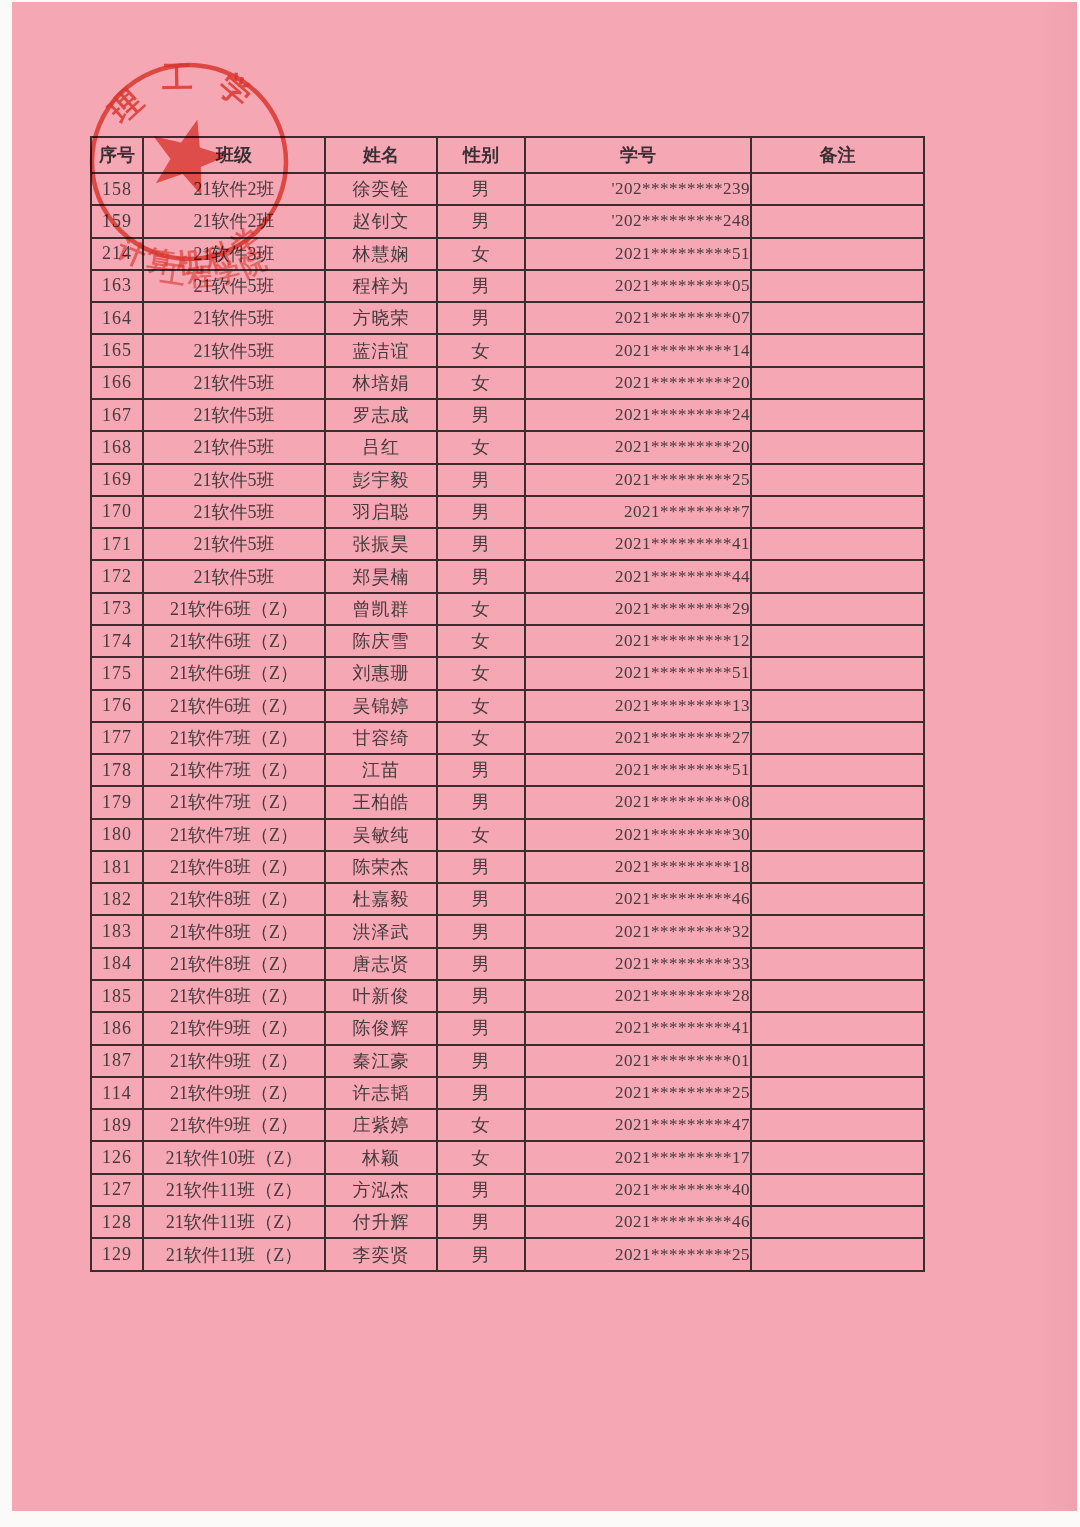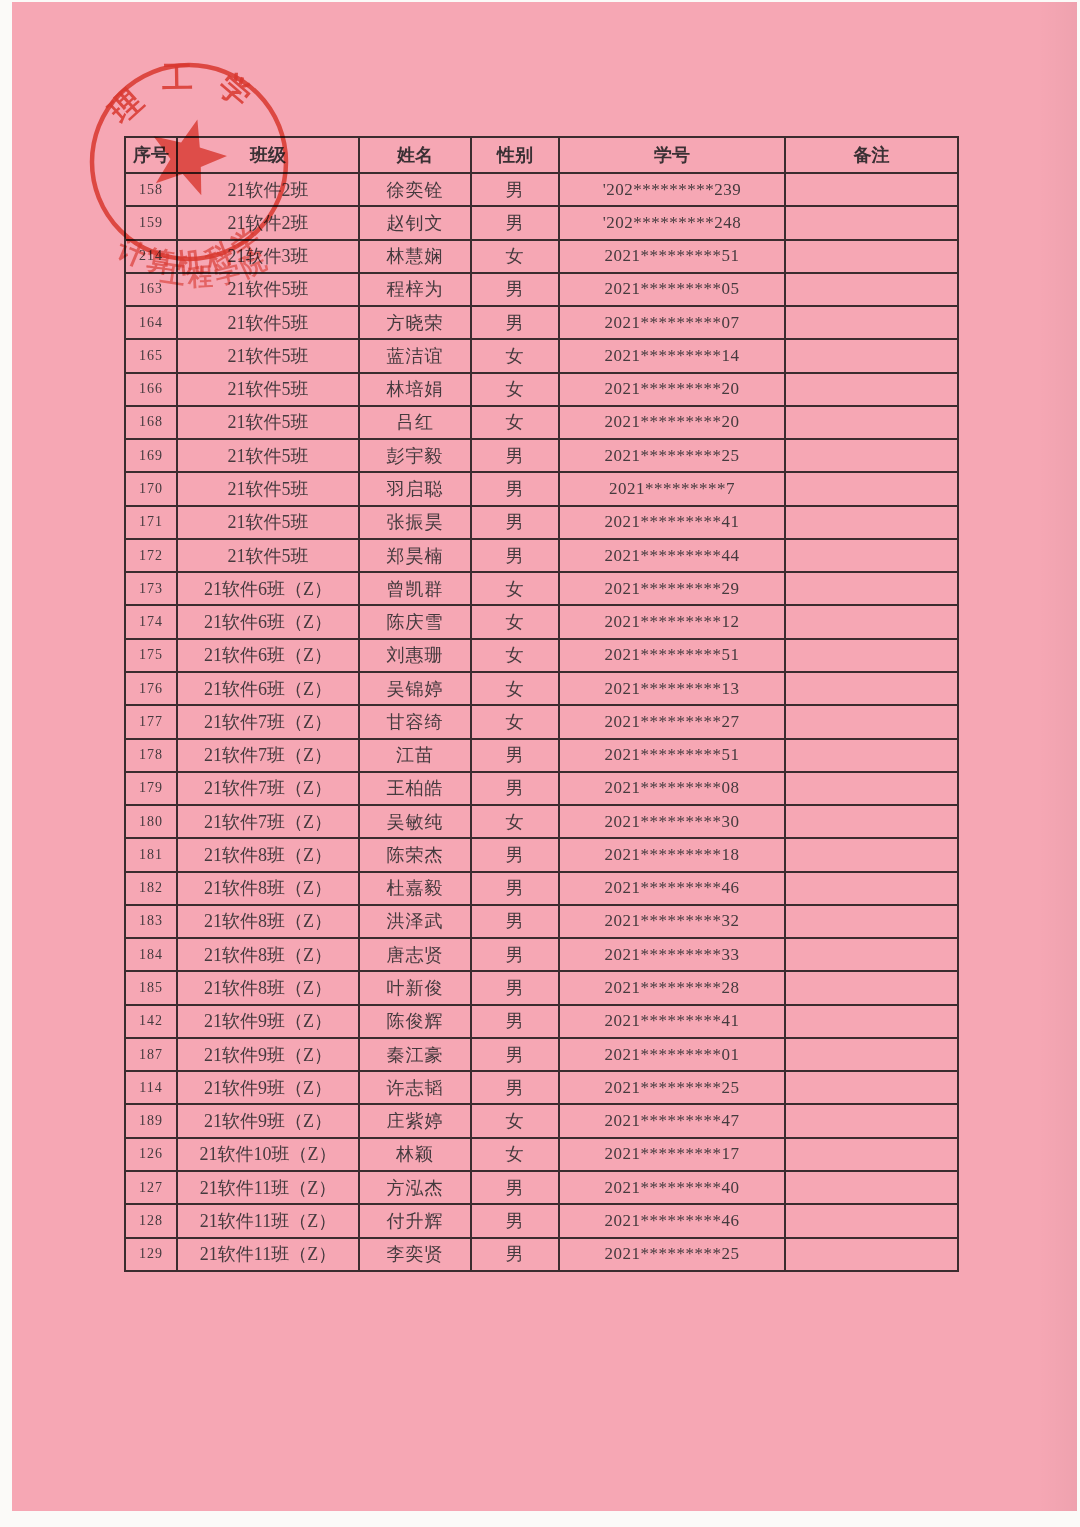--- a/index.html
+++ b/index.html
@@ -27,21 +27,21 @@
   .paper::after {
     content: "";
     position: absolute;
     right: 0; top: 0; bottom: 0;
     width: 40px;
     background: linear-gradient(to right, rgba(0,0,0,0), rgba(0,0,0,0.03));
     pointer-events: none;
   }
   .roster {
     position: absolute;
-    left: 112px;   
+    left: 78px;   
     top: 134px;   
     width: 833px;
     height: 1136px;
     border-collapse: collapse;
     table-layout: fixed;
     background: transparent;
   }
   .roster th, .roster td {
     border: 2px solid #3c2c2f;
     text-align: center;
@@ -50,22 +50,22 @@
     font-size: 18px;
     padding: 0;
     overflow: hidden;
     white-space: nowrap;
   }
   .roster th {
     font-weight: bold;
     color: #3a3034;
     height: 34px;
   }
-  .roster td[data-name="cell-serial"] { font-size: 14px; letter-spacing: 1px; }
-  .roster td[data-name="cell-student-id"] { font-size: 17px; letter-spacing: 0.5px; }
+  .roster td[data-name="cell-serial"] { font-size: 18px; letter-spacing: 1px; }
+  .roster td[data-name="cell-student-id"] { font-size: 17px; letter-spacing: 0.5px; text-align: right; }
   .roster td[data-name="cell-name"],
   .roster td[data-name="cell-gender"] { letter-spacing: 1px; }
 
   
   .stamp {
     position: absolute;
     left: 46px;   
     top: 30px;
     width: 270px;
     height: 270px;
@@ -204,20 +204,28 @@
         </tr>
         <tr data-name="table-row">
           <td data-name="cell-serial">166</td>
           <td data-name="cell-class">21软件5班</td>
           <td data-name="cell-name">林培娟</td>
           <td data-name="cell-gender">女</td>
           <td data-name="cell-student-id">2021*********20</td>
           <td data-name="cell-remark"></td>
         </tr>
         <tr data-name="table-row">
+          <td data-name="cell-serial">167</td>
+          <td data-name="cell-class">21软件5班</td>
+          <td data-name="cell-name">罗志成</td>
+          <td data-name="cell-gender">男</td>
+          <td data-name="cell-student-id">2021*********24</td>
+          <td data-name="cell-remark"></td>
+        </tr>
+        <tr data-name="table-row">
           <td data-name="cell-serial">168</td>
           <td data-name="cell-class">21软件5班</td>
           <td data-name="cell-name">吕红</td>
           <td data-name="cell-gender">女</td>
           <td data-name="cell-student-id">2021*********20</td>
           <td data-name="cell-remark"></td>
         </tr>
         <tr data-name="table-row">
           <td data-name="cell-serial">169</td>
           <td data-name="cell-class">21软件5班</td>
@@ -348,21 +356,21 @@
         </tr>
         <tr data-name="table-row">
           <td data-name="cell-serial">185</td>
           <td data-name="cell-class">21软件8班（Z）</td>
           <td data-name="cell-name">叶新俊</td>
           <td data-name="cell-gender">男</td>
           <td data-name="cell-student-id">2021*********28</td>
           <td data-name="cell-remark"></td>
         </tr>
         <tr data-name="table-row">
-          <td data-name="cell-serial">142</td>
+          <td data-name="cell-serial">186</td>
           <td data-name="cell-class">21软件9班（Z）</td>
           <td data-name="cell-name">陈俊辉</td>
           <td data-name="cell-gender">男</td>
           <td data-name="cell-student-id">2021*********41</td>
           <td data-name="cell-remark"></td>
         </tr>
         <tr data-name="table-row">
           <td data-name="cell-serial">187</td>
           <td data-name="cell-class">21软件9班（Z）</td>
           <td data-name="cell-name">秦江豪</td>

